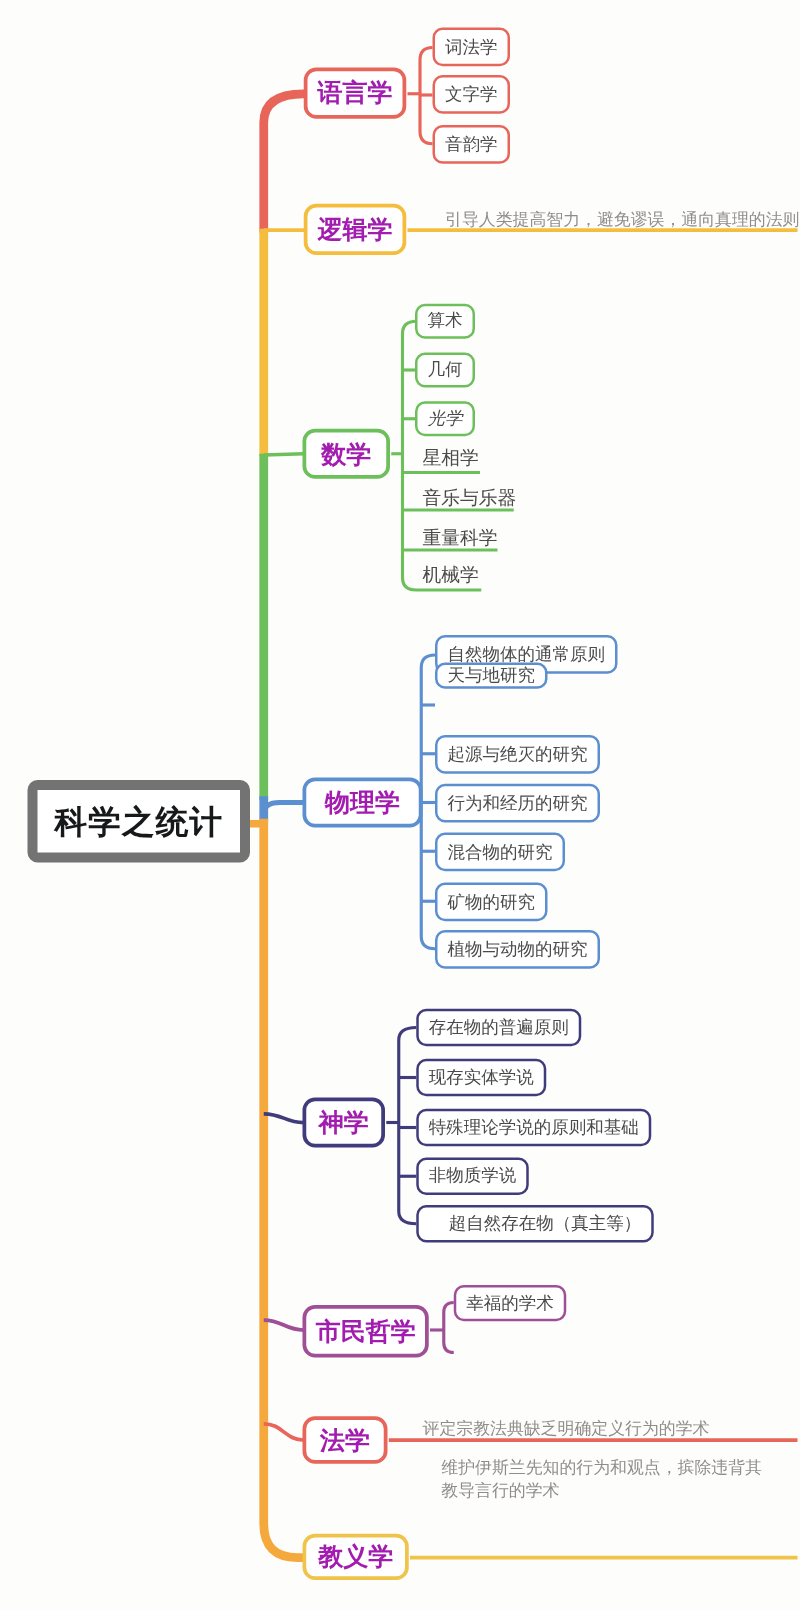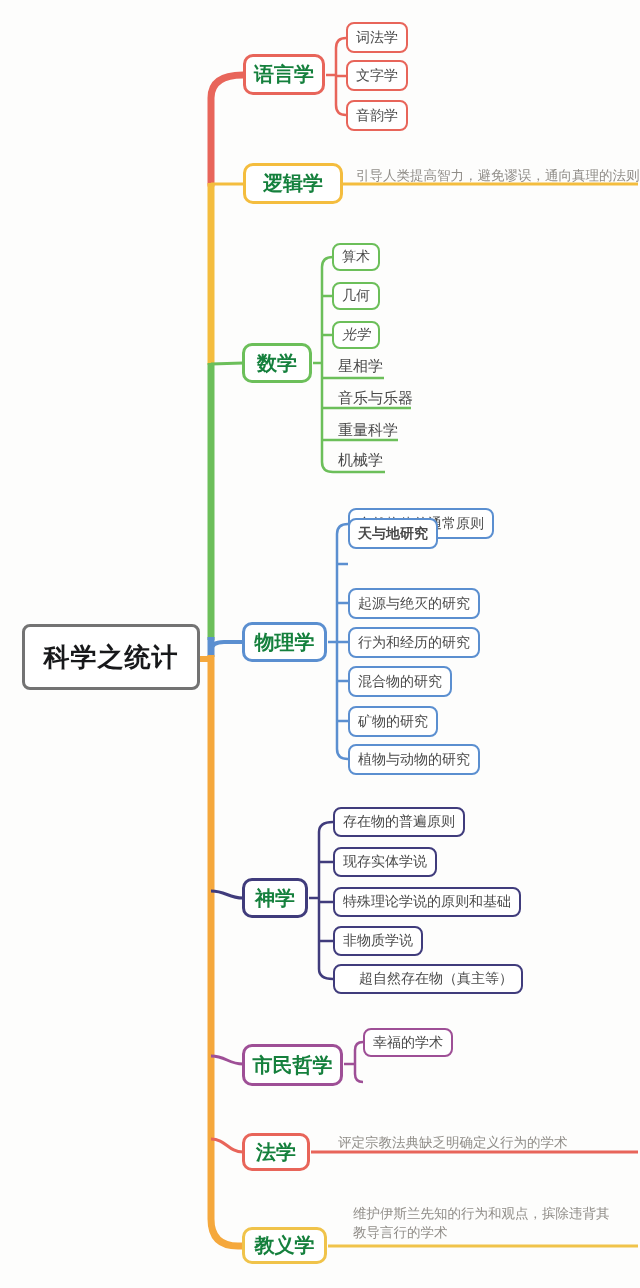--- a/index.html
+++ b/index.html
@@ -4,25 +4,25 @@
 <style>
   html,body{margin:0;padding:0;background:#ffffff;}
   #canvas{
     position:relative;width:640px;height:1288px;overflow:hidden;
     background:#fdfdfc;
     font-family:"Liberation Sans","DejaVu Sans",sans-serif;
   }
   #wires{position:absolute;left:0;top:0;width:640px;height:1288px;}
   .node{position:absolute;background:#fff;box-sizing:border-box;
     display:flex;align-items:center;justify-content:center;white-space:nowrap;}
-  .topic{border-radius:10px;font-weight:700;color:#15803d;font-size:20px;border-style:solid;border-width:3px;}
+  .topic{border-radius:10px;font-weight:700;color:#a21caf;font-size:20px;border-style:solid;border-width:3px;}
   .child{border-radius:8px;color:#4a4a4a;font-size:14px;border-style:solid;border-width:2.5px;padding:0 8px;}
   .plain{position:absolute;color:#4a4a4a;font-size:15px;white-space:nowrap;background:transparent;}
   .note{position:absolute;color:#908d88;font-size:13.5px;line-height:19px;background:transparent;}
-  .root{border:3px solid #737373;border-radius:8px;font-weight:700;font-size:26px;color:#17181a;letter-spacing:1px;}
+  .root{border:8px solid #737373;border-radius:8px;font-weight:700;font-size:26px;color:#17181a;letter-spacing:1px;}
   .b-red{border-color:#e8655a;} .b-yellow{border-color:#f4bd3e;} .b-green{border-color:#6cbf5a;}
   .b-blue{border-color:#5b8fd0;} .b-indigo{border-color:#403c7c;} .b-purple{border-color:#9e4f96;}
   .b-dyellow{border-color:#f0c34a;}
 </style>
 </head>
 <body>
 
 <div id="canvas">
 
   <svg id="wires" viewBox="0 0 640 1288" fill="none">
@@ -82,55 +82,55 @@
 
     <g stroke="#9e4f96" stroke-width="2.5">
       <path d="M 344 1064 L 355 1064"></path>
       <path d="M 363 1042 Q 355 1042 355 1050 L 355 1074 Q 355 1082 363 1082"></path>
     </g>
   </svg>
 
   <div class="node root" style="left:22px;top:624px;width:178px;height:66px;">科学之统计</div>
 
   <div class="node topic b-red" style="left:243px;top:54px;width:82px;height:41px;">语言学</div>
-  <div class="node topic b-yellow" style="left:243px;top:163px;width:100px;height:41px;">逻辑学</div>
+  <div class="node topic b-yellow" style="left:243px;top:163px;width:82px;height:41px;">逻辑学</div>
   <div class="node topic b-green" style="left:242px;top:343px;width:70px;height:40px;">数学</div>
-  <div class="node topic b-blue" style="left:242px;top:622px;width:85px;height:40px;">物理学</div>
+  <div class="node topic b-blue" style="left:242px;top:622px;width:96px;height:40px;">物理学</div>
   <div class="node topic b-indigo" style="left:242px;top:878px;width:66px;height:40px;">神学</div>
   <div class="node topic b-purple" style="left:242px;top:1044px;width:101px;height:42px;">市民哲学</div>
   <div class="node topic b-red" style="left:242px;top:1133px;width:68px;height:38px;">法学</div>
   <div class="node topic b-dyellow" style="left:242px;top:1227px;width:85px;height:37px;">教义学</div>
 
   <div class="node child b-red" style="left:346px;top:22px;height:31px;">词法学</div>
   <div class="node child b-red" style="left:346px;top:60px;height:31px;">文字学</div>
   <div class="node child b-red" style="left:346px;top:100px;height:31px;">音韵学</div>
 
   <div class="note" style="left:356px;top:166px;white-space:nowrap;">引导人类提高智力，避免谬误，通向真理的法则</div>
 
   <div class="node child b-green" style="left:332px;top:243px;height:28px;">算术</div>
   <div class="node child b-green" style="left:332px;top:282px;height:28px;">几何</div>
   <div class="node child b-green" style="left:332px;top:321px;height:28px;font-style:italic;">光学</div>
   <div class="plain" style="left:338px;top:357px;">星相学</div>
   <div class="plain" style="left:338px;top:389px;">音乐与乐器</div>
   <div class="plain" style="left:338px;top:421px;">重量科学</div>
   <div class="plain" style="left:338px;top:451px;">机械学</div>
 
   <div class="node child b-blue" style="left:348px;top:508px;height:31px;">自然物体的通常原则</div>
-  <div class="node child b-blue" style="left:348px;top:518px;height:31px;font-weight:bold;">天与地研究</div>
+  <div class="node child b-blue" style="left:348px;top:530px;height:21px;">天与地研究</div>
   <div class="node child b-blue" style="left:348px;top:588px;height:31px;">起源与绝灭的研究</div>
   <div class="node child b-blue" style="left:348px;top:627px;height:31px;">行为和经历的研究</div>
   <div class="node child b-blue" style="left:348px;top:666px;height:31px;">混合物的研究</div>
   <div class="node child b-blue" style="left:348px;top:706px;height:31px;">矿物的研究</div>
   <div class="node child b-blue" style="left:348px;top:744px;height:31px;">植物与动物的研究</div>
 
   <div class="node child b-indigo" style="left:333px;top:807px;height:30px;">存在物的普遍原则</div>
   <div class="node child b-indigo" style="left:333px;top:847px;height:30px;">现存实体学说</div>
   <div class="node child b-indigo" style="left:333px;top:887px;height:30px;">特殊理论学说的原则和基础</div>
   <div class="node child b-indigo" style="left:333px;top:926px;height:30px;">非物质学说</div>
   <div class="node child b-indigo" style="left:333px;top:964px;height:30px;padding-left:24px;">超自然存在物（真主等）</div>
 
   <div class="node child b-purple" style="left:363px;top:1028px;height:29px;">幸福的学术</div>
 
   <div class="note" style="left:338px;top:1133px;white-space:nowrap;">评定宗教法典缺乏明确定义行为的学术</div>
 
-  <div class="note" style="left:353px;top:1204px;width:264px;">维护伊斯兰先知的行为和观点，摈除违背其教导言行的学术</div>
+  <div class="note" style="left:353px;top:1164px;width:264px;">维护伊斯兰先知的行为和观点，摈除违背其教导言行的学术</div>
 
 </div>
 
 </body></html>

